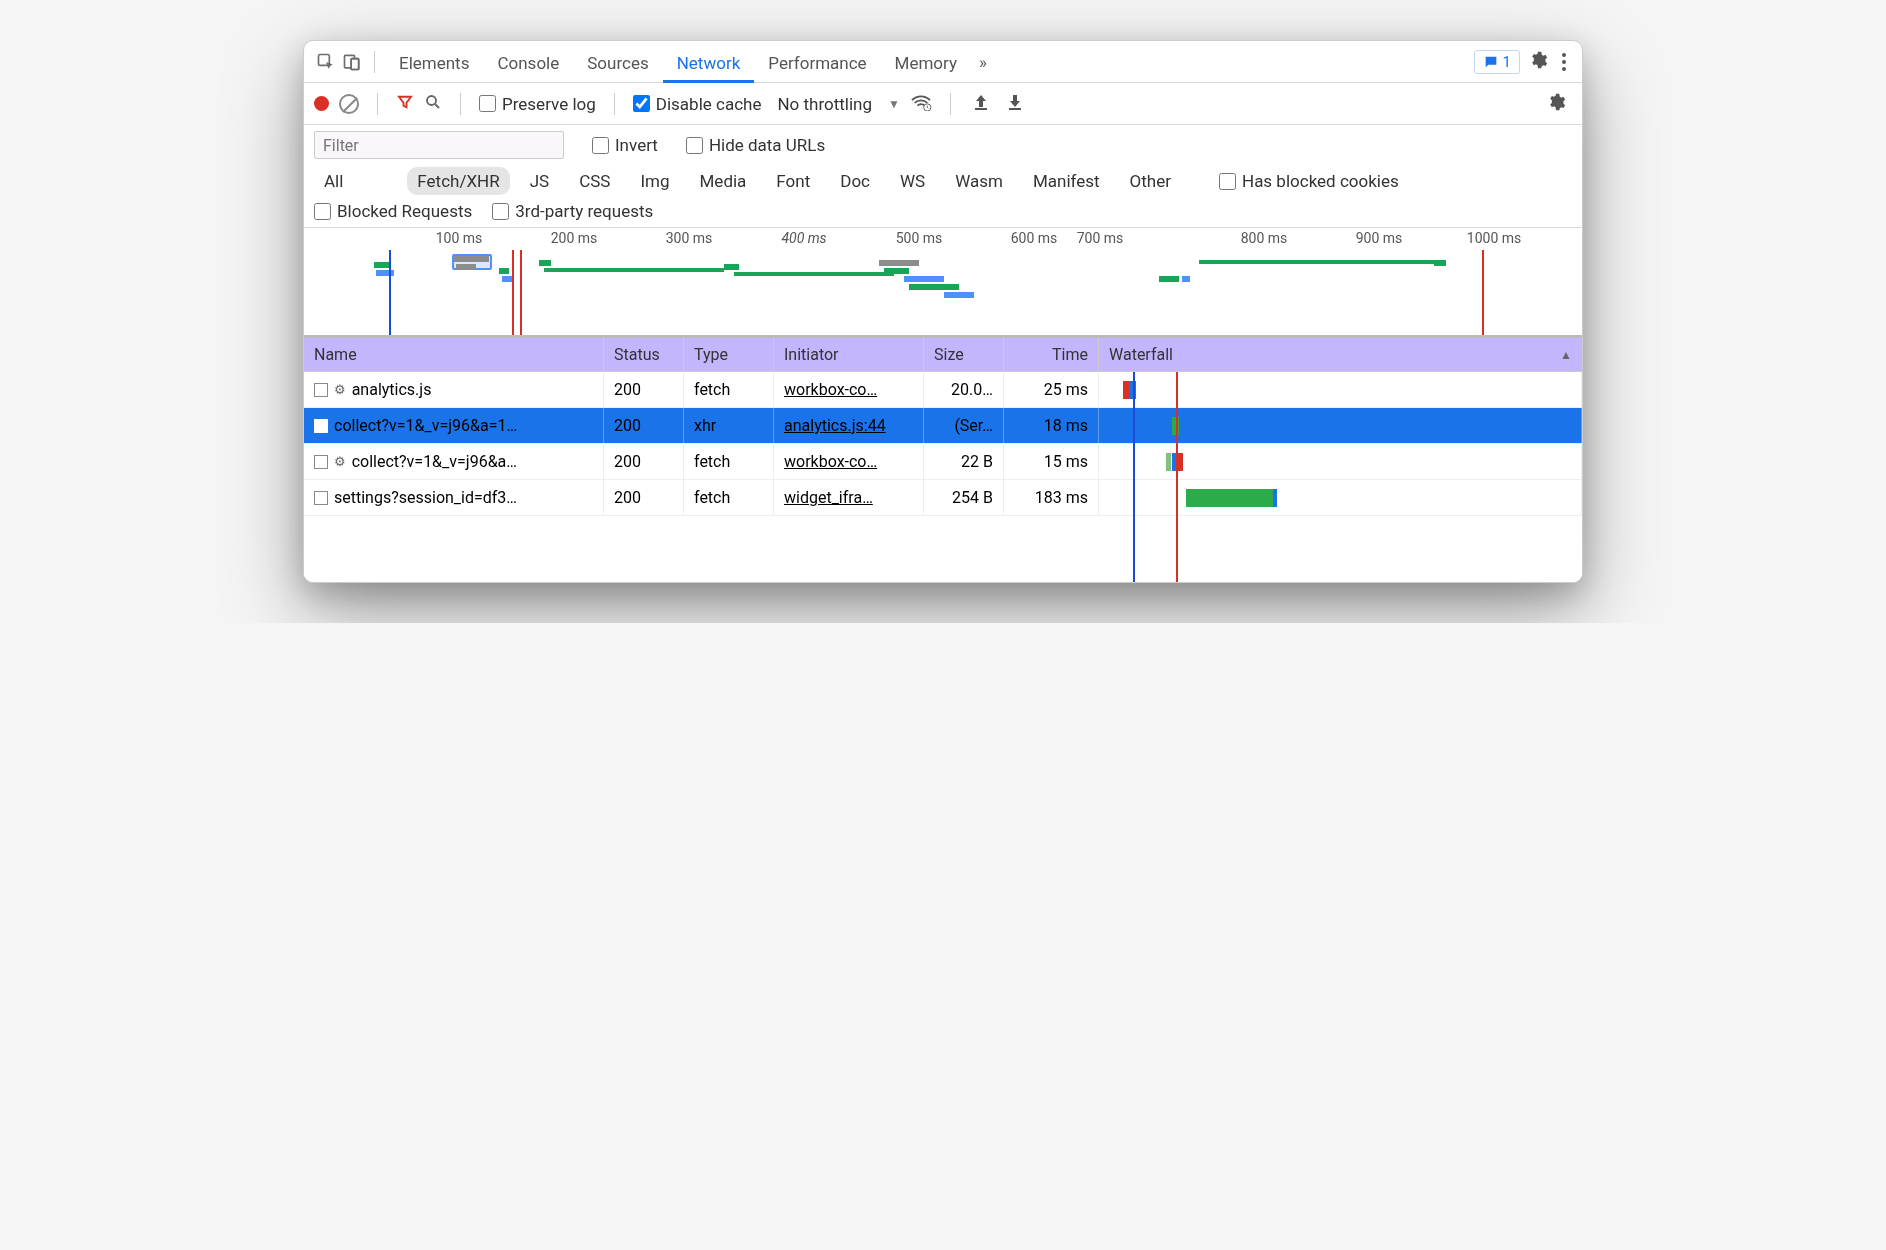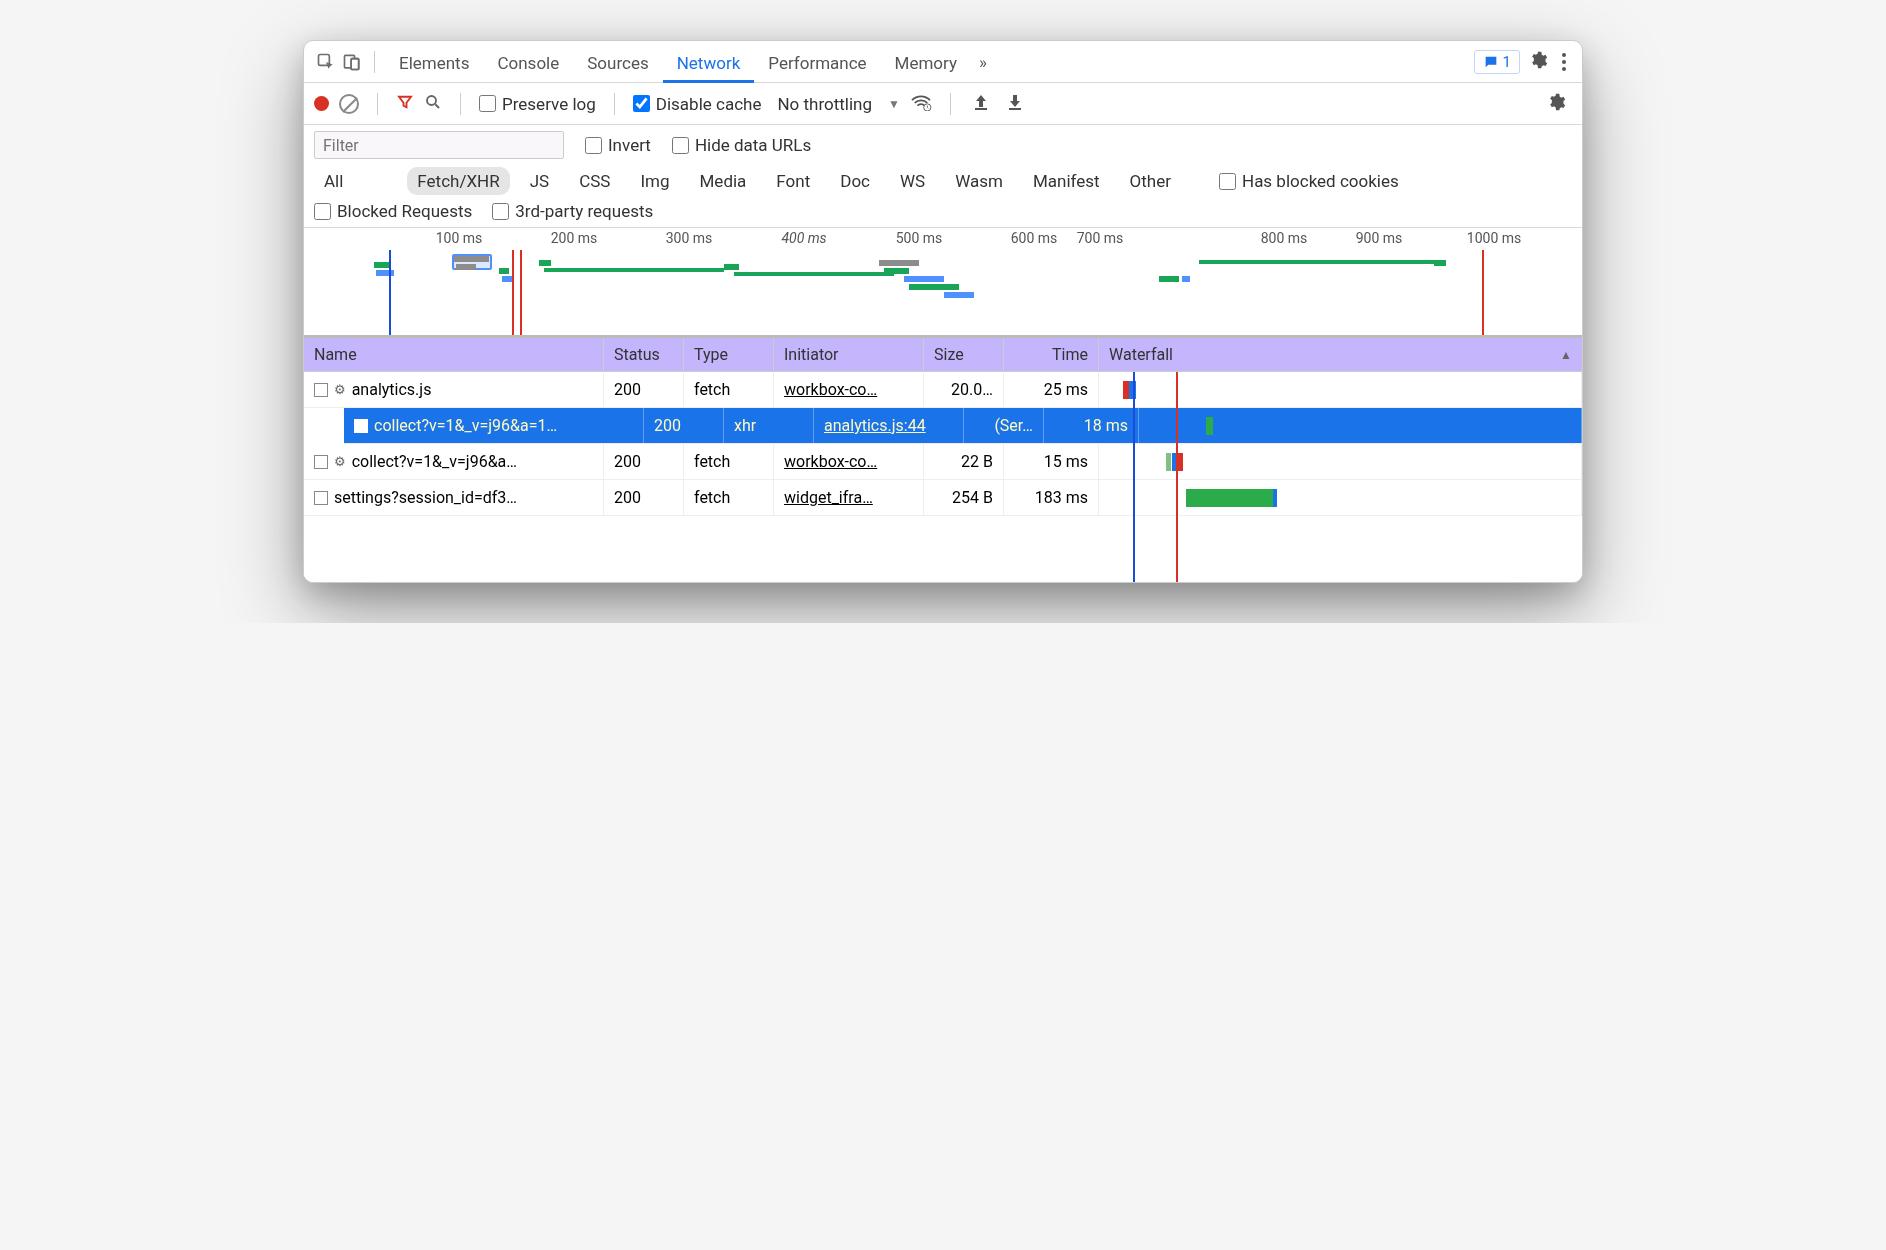--- a/index.html
+++ b/index.html
@@ -26,39 +26,39 @@
 .nosign::after{content:'';position:absolute;width:2px;height:20px;background:#888;transform:rotate(45deg);left:8px;top:-1px;}
 .funnel { color:#d93025; font-size:18px; cursor:pointer;}
 .mag { color:#666; font-size:17px; cursor:pointer;}
 .chk { display:flex; align-items:center; gap:6px; font-size:17px; color:#333; cursor:pointer;}
 .chk input { width:17px; height:17px; cursor:pointer;}
 .throttle { font-size:17px; color:#333; padding:0 6px; cursor:pointer;}
 .downcaret{color:#777;font-size:12px;}
 .netcond{cursor:pointer;color:#555;}
 .updown{cursor:pointer;color:#555;padding:0 4px;}
 .filterbar { padding:6px 10px; border-bottom:1px solid #d8d8d8;}
-.filterrow1 { display:flex; align-items:center; gap:21px; margin-bottom:8px;}
+.filterrow1 { display:flex; align-items:center; gap:28px; margin-bottom:8px;}
 .filterinput { width:250px; height:28px; border:1px solid #ccc; border-radius:2px; padding:0 8px; font-size:16px; background:#faf7fa;}
 .chips { display:flex; align-items:center; gap:10px; flex-wrap:wrap; margin-bottom:6px;}
 .chip { padding:4px 10px; font-size:17px; color:#333; cursor:pointer; border-radius:10px;}
 .chip.active { background:#e5e5e5;margin-left:44px; }
 .filterrow3 { display:flex; gap:20px; margin-top:4px;}
 .overview { height:110px; border-bottom:3px solid #bbb; position:relative; background:#fff; overflow:hidden;}
 .ov-ticks { position:relative; height:22px; font-size:14px; color:#555;}
 .ov-tick { position:absolute; top:2px; transform:translateX(-50%);}
 .ov-body { position:absolute; top:22px; left:0; right:0; bottom:0; }
 .ov-bar { position:absolute; height:6px; }
 .vline { position:absolute; top:0; bottom:0; width:2px;}
 .table-head { display:flex; background:#c4b5fd; border-bottom:1px solid #ccc; height:34px; align-items:center; font-size:16px; color:#333;}
 .th { padding:0 10px; border-right:1px solid #ccc; height:100%; display:flex; align-items:center; cursor:pointer;}
 .th:last-child{border-right:none;}
 .col-name{width:300px;} .col-status{width:80px;} .col-type{width:90px;} .col-init{width:150px;} .col-size{width:80px;} .col-time{width:95px; justify-content:flex-end;} .col-wf{flex:1; position:relative;}
 .sort-arrow { margin-left:auto; color:#666; font-size:12px;}
 .row { display:flex; height:36px; align-items:center; font-size:16px; border-bottom:1px solid #eee; cursor:pointer;}
-.row.selected { background:#1a73e8; color:#fef9c3;margin-left:40px; }
+.row.selected { background:#1a73e8; color:#000000; }
 .row .cell { padding:0 10px; overflow:hidden; text-overflow:ellipsis; white-space:nowrap; border-right:1px solid #eee; height:100%; display:flex; align-items:center;}
 .row.selected .cell { border-right-color:rgba(255,255,255,.3);}
 .cell.name{width:300px; gap:6px;} .cell.status{width:80px;} .cell.type{width:90px;} .cell.init{width:150px;} .cell.size{width:80px; justify-content:flex-end;} .cell.time{width:95px; justify-content:flex-end;} .cell.wf{flex:1; position:relative; padding:0;}
 .cell.init span { text-decoration:underline; }
 .rowchk { width:14px; height:14px; border:1.5px solid #888; background:#fff; cursor:pointer;}
 .row.selected .rowchk{border-color:#fff;}
 .gear-mini { font-size:13px; color:#666;}
 .wf-area { position:absolute; top:0; bottom:0; left:0; right:0;}
 .wf-vline { position:absolute; top:0; bottom:0; width:2px;}
 .wf-bar { position:absolute; top:9px; height:18px;}
@@ -218,21 +218,21 @@
 
   <div class="overview">
     <div class="ov-ticks" id="ov-ticks">
         <span class="ov-tick" style="left: 155px;">100 ms</span>
         <span class="ov-tick" style="left: 270px;">200 ms</span>
         <span class="ov-tick" style="left: 385px;">300 ms</span>
         <span class="ov-tick" style="left: 500px; font-style: italic;">400 ms</span>
         <span class="ov-tick" style="left: 615px;">500 ms</span>
         <span class="ov-tick" style="left: 730px;">600 ms</span>
         <span class="ov-tick" style="left: 796px;">700 ms</span>
-        <span class="ov-tick" style="left: 980px;">800 ms</span>
+        <span class="ov-tick" style="left: 960px;">800 ms</span>
         <span class="ov-tick" style="left: 1075px;">900 ms</span>
         <span class="ov-tick" style="left: 1190px;">1000 ms</span>
       </div>
     <div class="ov-body" id="ov-body">
 
       <div style="position:absolute;left:148px;top:4px;width:40px;height:16px;border:2px solid #4d90fe;background:rgba(120,160,255,.25);border-radius:2px;"></div>
 
       <div class="ov-bar" style="left:70px;top:12px;width:15px;background:#18a558;"></div>
       <div class="ov-bar" style="left:72px;top:20px;width:18px;background:#4d90fe;"></div>
       <div class="ov-bar" style="left:150px;top:6px;width:35px;background:#8c8c8c;"></div>

